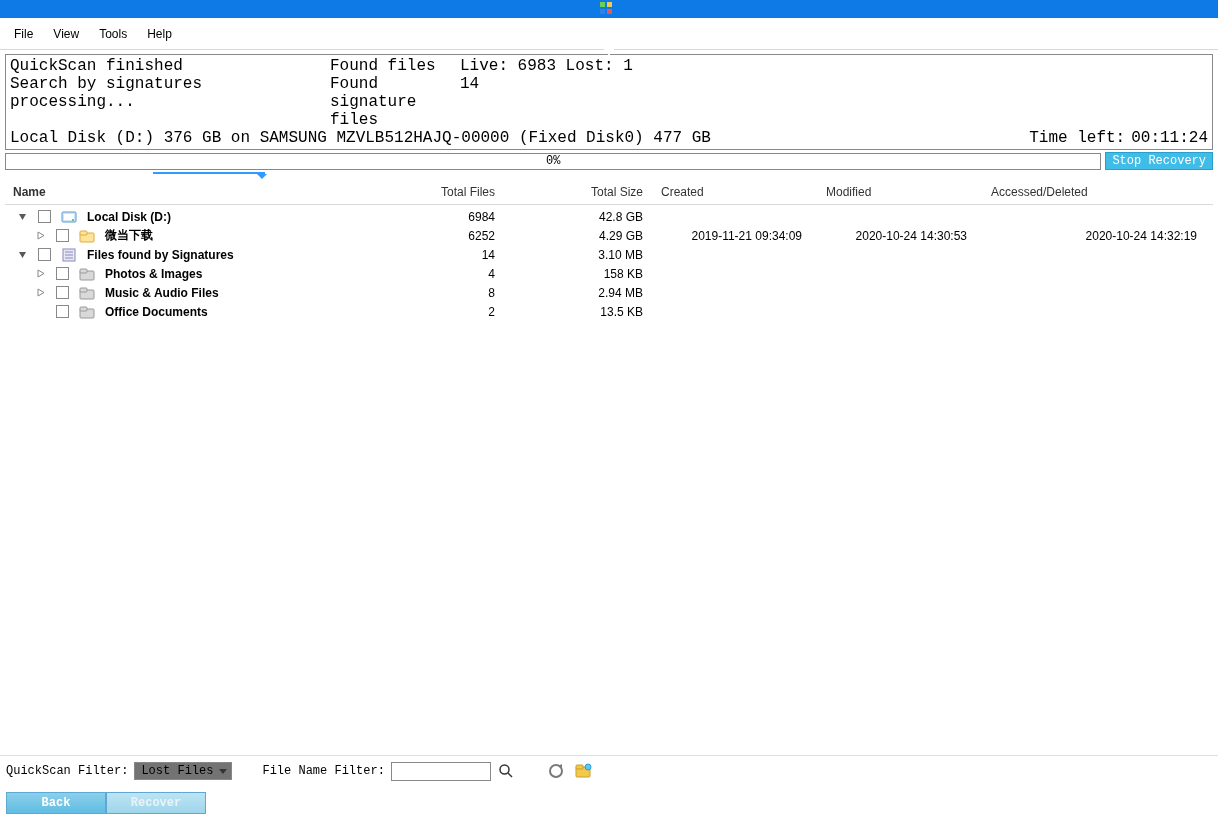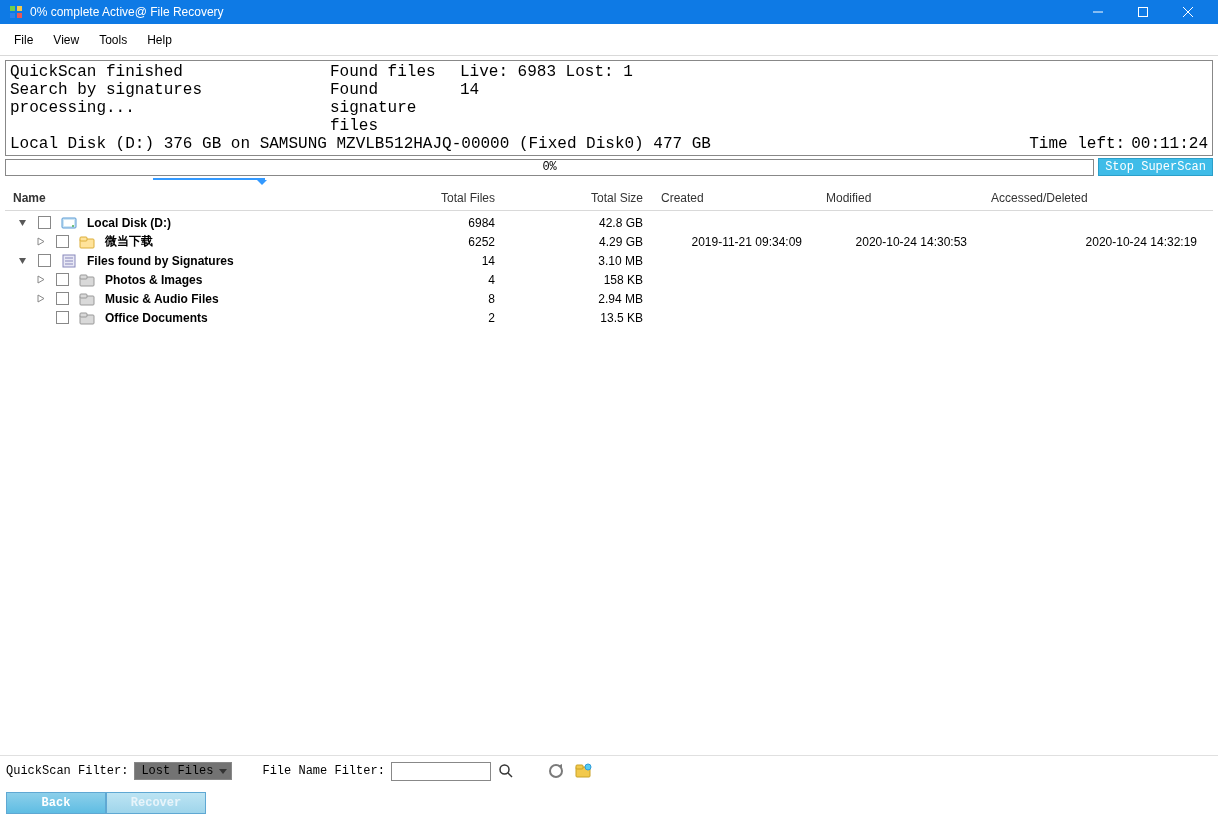--- a/index.html
+++ b/index.html
@@ -1,18 +1,18 @@
 <!DOCTYPE html>
 <html><head>
 <meta charset="utf-8">
 <style>
 * { box-sizing: border-box; margin: 0; padding: 0; }
 body { font-family: "Segoe UI", Tahoma, sans-serif; font-size: 12px; background: #fff; width: 1218px; height: 820px; overflow: hidden; position: relative; }
 
-.titlebar { background: #0e7ae5; height: 24px; display: flex; align-items: center; padding: 0 8px; color: #fff; }
+.titlebar { background: #0e7ae5; height: 18px; display: flex; align-items: center; padding: 0 8px; color: #fff; flex-direction: column; }
 .titlebar .icon-app { margin-right: 6px; }
 .titlebar .title { flex: 0 0 auto; font-size: 12px; }
 .titlebar .spacer { flex: 1; }
 .win-btn { width: 45px; height: 30px; display: flex; align-items: center; justify-content: center; color: #fff; cursor: pointer; }
 
 .menubar { height: 32px; border-bottom: 1px solid #d9d9d9; display: flex; align-items: center; padding: 0 4px; background: #fff; }
 .menubar .item { padding: 3px 10px; cursor: pointer; }
 
 .status-area { border: 1px solid #888; margin: 4px 5px 2px 5px; padding: 2px 4px; font-family: "Courier New", monospace; font-size: 16px; line-height: 18px; }
 .status-row { display: flex; }
@@ -116,21 +116,21 @@
     <span class="c1" style="flex:1">Local Disk (D:) 376 GB on SAMSUNG MZVLB512HAJQ-00000 (Fixed Disk0) 477 GB</span>
     <span class="cr">Time left:</span>
     <span class="cr" style="margin-left:6px">00:11:24</span>
   </div>
 </div>
 
 <div class="progress-row">
   <div class="progress-bar">
     <span>0%</span>
   </div>
-  <button class="stop-btn">Stop SuperScan</button>
+  <button class="stop-btn">Stop Recovery</button>
 </div>
 
 <div class="divider">
   <div class="dline"></div>
   <div class="dtri"></div>
 </div>
 
 <div class="grid">
   <div class="grid-header">
     <div class="col-name">Name</div>

